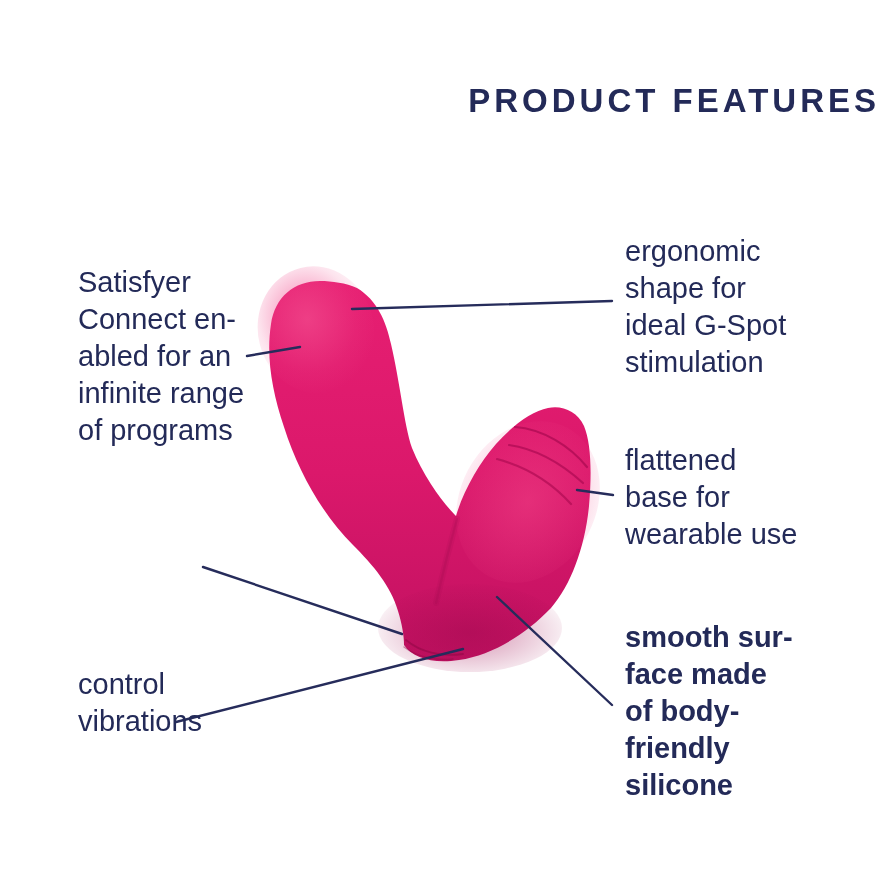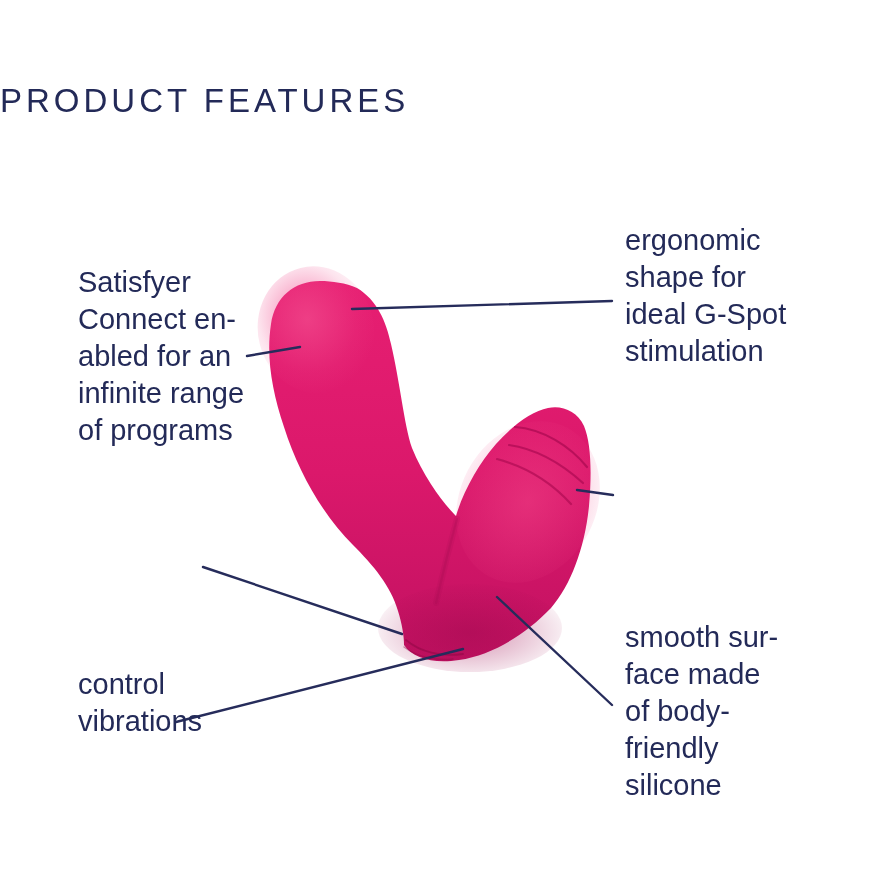--- a/index.html
+++ b/index.html
@@ -10,46 +10,46 @@
     background: #ffffff;
     overflow: hidden;
     font-family: "Liberation Sans", sans-serif;
   }
   .title {
     position: absolute;
     top: 82px;
     left: 0;
     width: 880px;
     margin: 0;
-    text-align: left;
+    text-align: right;
     font-size: 33px;
-    font-weight: 400;
+    font-weight: 700;
     letter-spacing: 4px;
     color: #232A58;
   }
   .art {
     position: absolute;
     top: 0; left: 0;
     width: 880px; height: 880px;
   }
   .feature {
     position: absolute;
     white-space: pre-line;
     font-size: 29px;
     line-height: 37px;
     font-weight: 500;
     color: #232A58;
     letter-spacing: 0px;
   }
   .f-connect   { left: 78px;  top: 264px; width: 240px; }
   .f-magnetic  { left: 78px;  top: 513px; width: 240px; }
   .f-control   { left: 78px;  top: 666px; width: 240px; }
-  .f-ergonomic { left: 625px; top: 222px; width: 250px; }
+  .f-ergonomic { left: 625px; top: 233px; width: 250px; }
   .f-flattened { left: 625px; top: 442px; width: 250px; }
-  .f-smooth    { left: 625px; top: 619px; width: 250px; }
+  .f-smooth    { left: 625px; top: 619px; width: 250px; font-weight: bold; }
 </style>
 </head>
 <body>
 
 <div class="canvas">
 
   <h1 class="title">PRODUCT FEATURES</h1>
 
   <svg class="art" viewBox="0 0 880 880" aria-hidden="true">
     <defs>
@@ -129,19 +129,22 @@
 Connect en-
 abled for an
 infinite range
 of programs</div>
   <div class="feature f-control">control
 vibrations</div>
   <div class="feature f-ergonomic">ergonomic
 shape for
 ideal G-Spot
 stimulation</div>
+  <div class="feature f-flattened">flattened
+base for
+wearable use</div>
   <div class="feature f-smooth">smooth sur-
 face made
 of body-
 friendly
 silicone</div>
 
 </div>
 
 </body></html>

